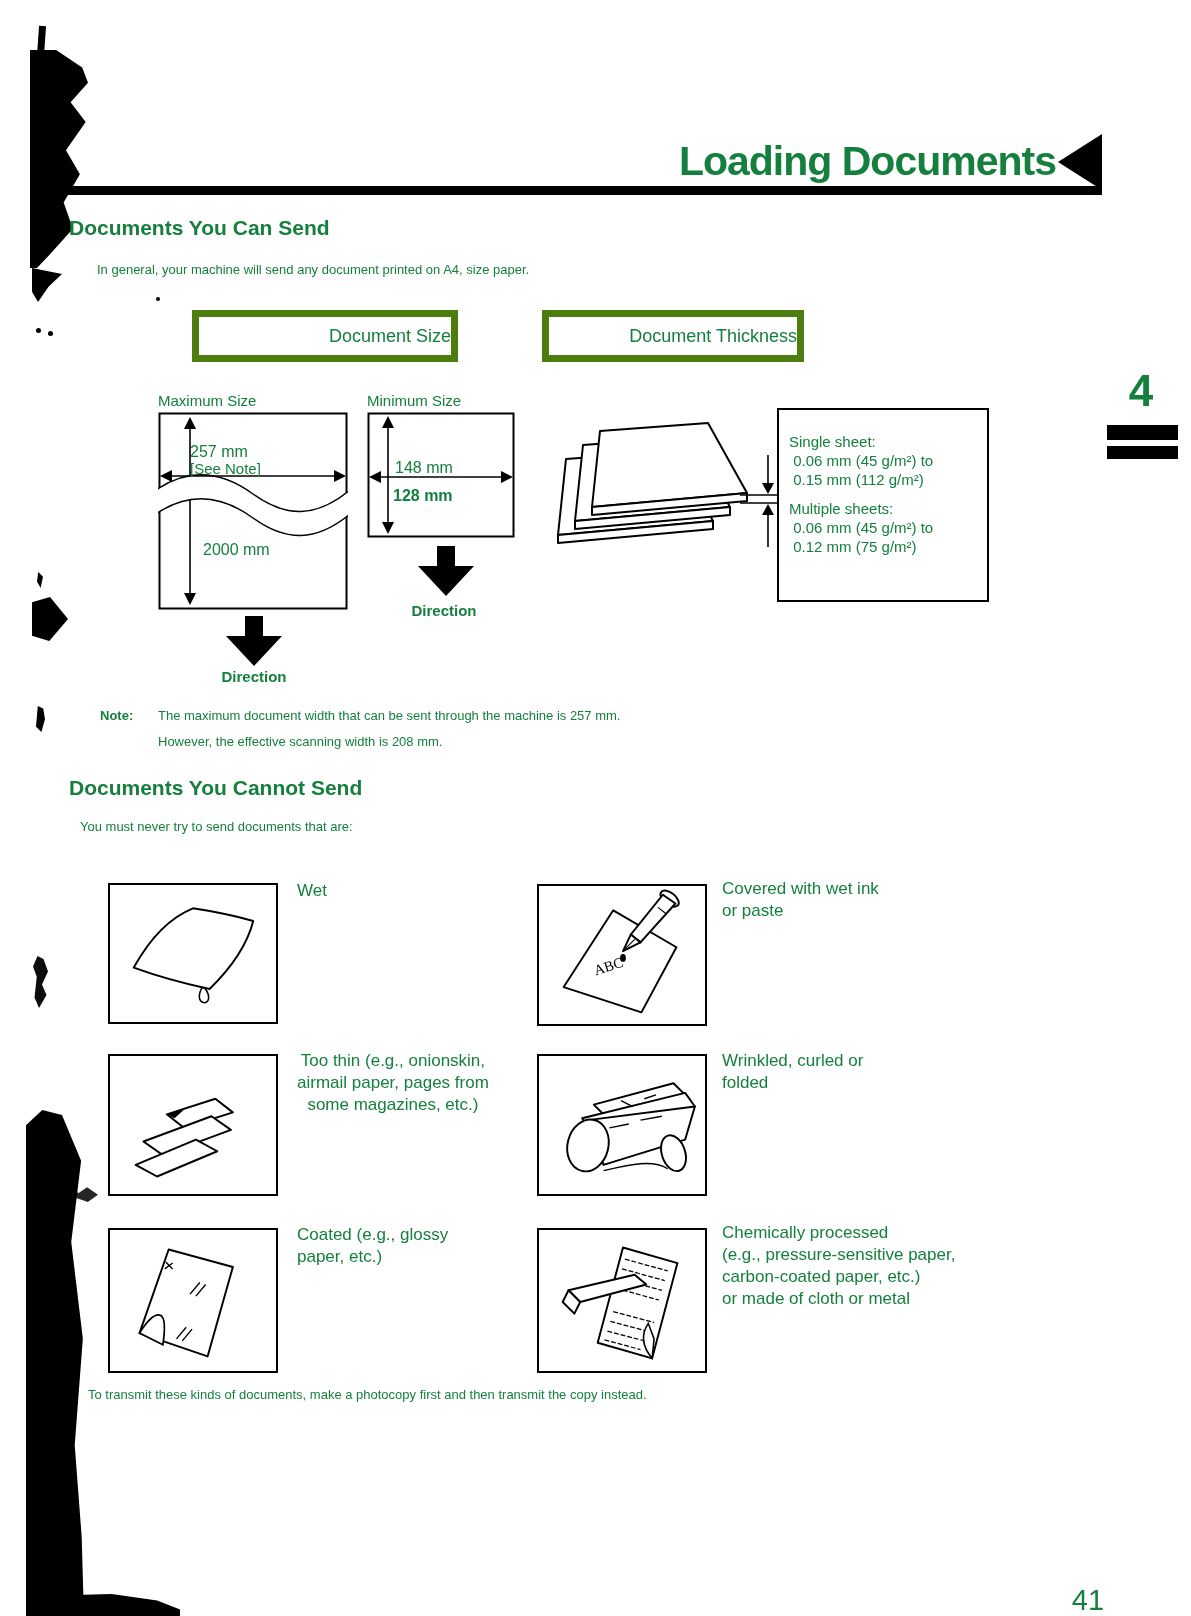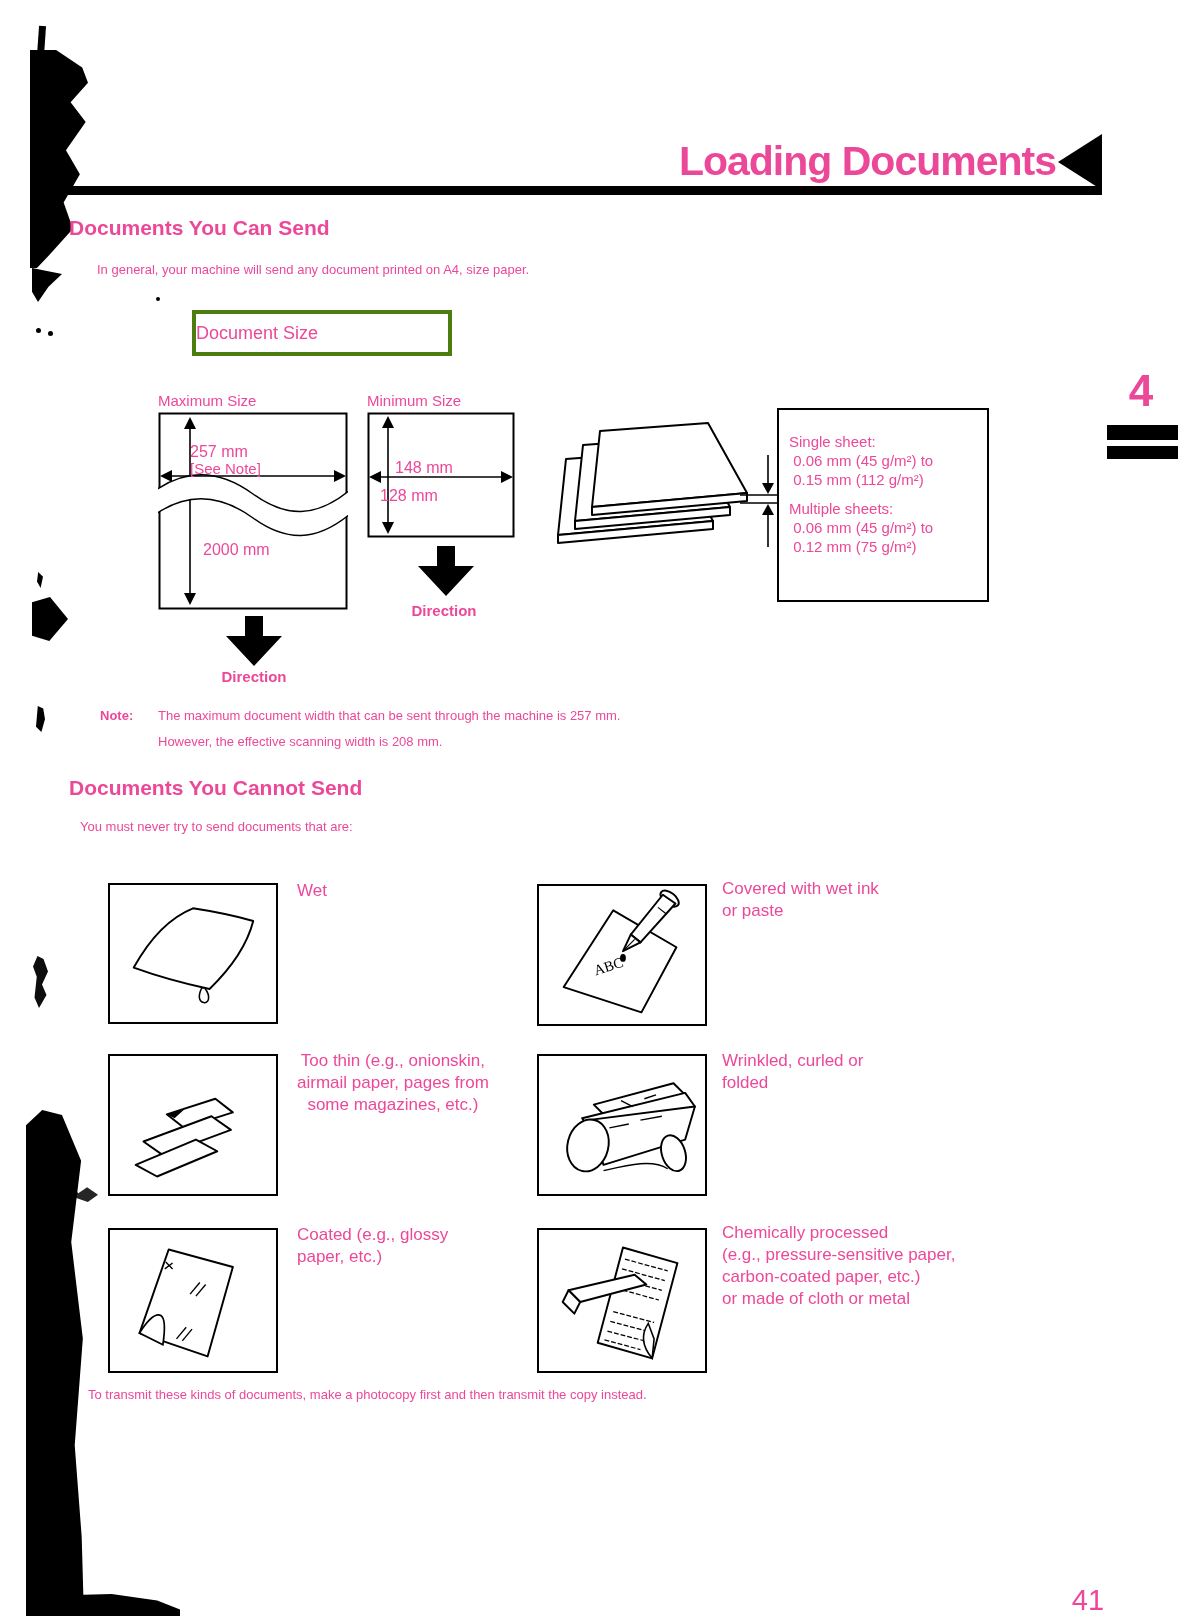--- a/index.html
+++ b/index.html
@@ -1,39 +1,39 @@
 <!DOCTYPE html>
 <html><head>
 <meta charset="utf-8">
 <style>
   html,body { margin:0; padding:0; background:#e8e8e8; }
   .page {
     position:relative; width:1191px; height:1616px; margin:0 auto;
-    background:#ffffff; color:#ec4899;
+    background:#ffffff; color:#15803d;
     font-family:"Liberation Sans", sans-serif; overflow:hidden;
   }
   .abs { position:absolute; }
   .bold { font-weight:700; }
   .body17 { font-size:13px; line-height:22px; }
   .cap { font-size:17px; line-height:22px; white-space:pre-line; }
   .center { text-align:left; }
 
   
   .page-title { top:138px; left:0; width:1056px; text-align:right;
     font-size:41px; font-weight:700; letter-spacing:-1px; }
   .title-arrow { left:1058px; top:134px; width:0; height:0;
     border-top:28px solid transparent; border-bottom:28px solid transparent;
     border-right:44px solid #000; }
   .title-rule { left:55px; top:186px; width:1047px; height:9px; background:#000; }
 
   .h2 { font-size:21px; font-weight:700; }
 
   
-  .fig-label { top:310px; height:38px; line-height:38px; border:4px solid #4d7c0f;
-    font-size:18px; text-align:left; background:#fff; }
+  .fig-label { top:310px; height:38px; line-height:38px; border:7px solid #4d7c0f;
+    font-size:18px; text-align:right; background:#fff; }
 
   .dim-label { font-size:16px; }
   .small-label { font-size:15px; }
   .dir-label { font-size:15px; font-weight:700; text-align:center; width:80px; }
 
   .thick-box { left:777px; top:408px; width:208px; height:190px;
     border:2px solid #000; background:#fff; }
   .thick-text { font-size:15px; line-height:19px; white-space:pre-wrap; }
 
   .ch-num { left:1118px; top:366px; width:46px; text-align:center;
@@ -84,20 +84,21 @@
        clip-path:polygon(0 30%,22% 0,42% 45%,68% 8%,100% 55%,70% 100%,32% 72%,10% 100%);"></div>
 
   <div class="abs page-title">Loading Documents</div>
   <div class="abs title-arrow"></div>
   <div class="abs title-rule"></div>
 
   <div class="abs h2" style="left:69px; top:216px;">Documents You Can Send</div>
   <div class="abs body17" style="left:97px; top:259px;">In general, your machine will send any document printed on A4, size paper.</div>
 
   <div class="abs fig-label" style="left:192px; width:252px;">Document Size</div>
+  <div class="abs fig-label" style="left:542px; width:248px;">Document Thickness</div>
 
   <div class="abs small-label center" style="left:158px; top:392px; width:190px;">Maximum Size</div>
   <svg class="abs" style="left:158px; top:412px;" width="190" height="198" viewBox="0 0 190 198">
     <rect x="1.5" y="1.5" width="187" height="195" class="ln"></rect>
     <line x1="32" y1="12" x2="32" y2="186" stroke="#000" stroke-width="1.6"></line>
     <polygon points="32,5 26,17 38,17" class="fillb"></polygon>
     <polygon points="32,193 26,181 38,181" class="fillb"></polygon>
     <path d="M-2,78 C30,56 62,58 95,82 C128,106 158,106 192,78 L192,102 C158,130 128,130 95,106 C62,82 30,80 -2,102 Z" fill="#fff" stroke="none"></path>
     <path d="M-2,78 C30,56 62,58 95,82 C128,106 158,106 192,78" class="thin"></path>
     <path d="M-2,102 C30,80 62,82 95,106 C128,130 158,130 192,102" class="thin"></path>
@@ -117,21 +118,21 @@
   <svg class="abs" style="left:367px; top:412px;" width="148" height="126" viewBox="0 0 148 126">
     <rect x="1.5" y="1.5" width="145" height="123" class="ln"></rect>
     <line x1="21" y1="10" x2="21" y2="116" stroke="#000" stroke-width="1.6"></line>
     <polygon points="21,4 15,16 27,16" class="fillb"></polygon>
     <polygon points="21,122 15,110 27,110" class="fillb"></polygon>
     <line x1="6" y1="65" x2="142" y2="65" stroke="#000" stroke-width="1.6"></line>
     <polygon points="2,65 14,59 14,71" class="fillb"></polygon>
     <polygon points="146,65 134,59 134,71" class="fillb"></polygon>
   </svg>
   <div class="abs dim-label center" style="left:395px; top:459px; width:86px;">148 mm</div>
-  <div class="abs dim-label center" style="left:380px; top:487px; width:80px;">128 mm</div>
+  <div class="abs dim-label center" style="left:393px; top:487px; width:80px;font-weight:bold;">128 mm</div>
   <svg class="abs" style="left:414px; top:546px;" width="64" height="50" viewBox="0 0 64 50">
     <polygon points="23,0 41,0 41,20 60,20 32,50 4,20 23,20" class="fillb"></polygon>
   </svg>
   <div class="abs dir-label" style="left:404px; top:602px;">Direction</div>
 
   <svg class="abs" style="left:540px; top:415px;" width="237" height="145" viewBox="0 0 237 145">
     <g transform="translate(-34,28)">
       <polygon points="60,16 168,8 207,78 52,92" class="sheet"></polygon>
       <polygon points="52,92 207,78 207,86 52,100" class="sheet"></polygon>
     </g>

